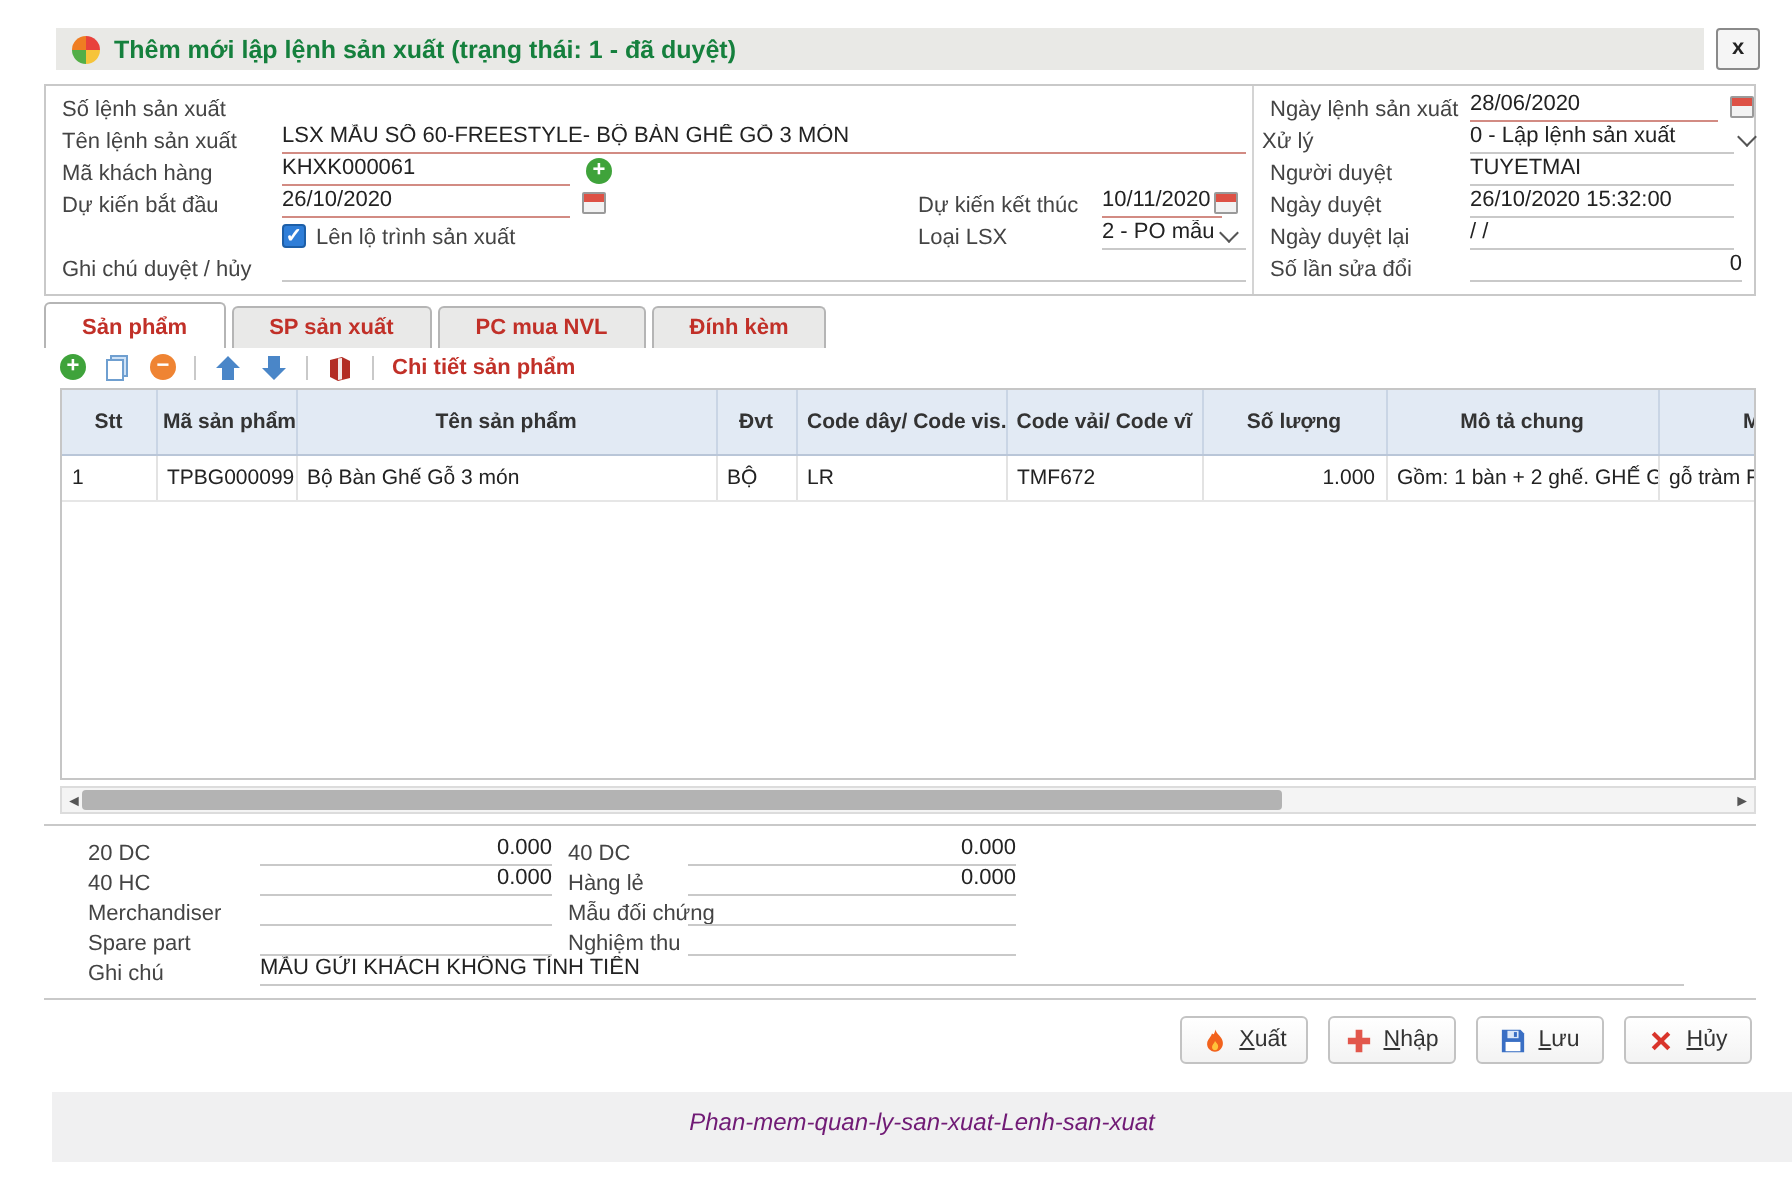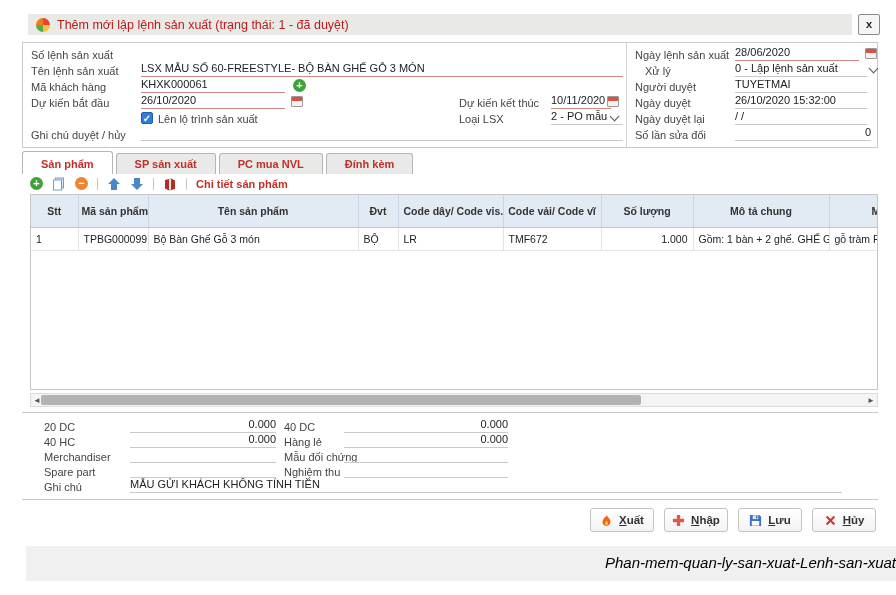--- a/index.html
+++ b/index.html
@@ -7,21 +7,21 @@
   .page { position:relative; width:896px; height:595px; background:#fff; overflow:hidden;
           font-family:"Liberation Sans", sans-serif; font-size:11px; color:#333; }
 
   
   .dialog { position:absolute; left:20px; top:14px; width:860px; height:531px; background:#fff; }
 
   .titlebar { position:absolute; left:8px; top:0; width:824px; height:21px;
               background:#e9e9e6; display:flex; align-items:center; }
   .app-icon { width:14px; height:14px; border-radius:50%; margin-left:8px; flex:0 0 auto;
               background:conic-gradient(#e8423c 0 25%, #f6c43a 25% 50%, #53ae47 50% 75%, #ef7d22 75% 100%); }
-  .title-text { margin-left:7px; font-weight:normal; font-size:12.5px; color:#b91c1c; white-space:nowrap; }
+  .title-text { margin-left:7px; font-weight:bold; font-size:12.5px; color:#15803d; white-space:nowrap; }
 
   .close-btn { position:absolute; right:0; top:0; width:22px; height:21px; background:#f5f5f5;
                border:1px solid #8a8a8a; border-radius:2px; font-weight:bold; font-size:11px;
                color:#222; text-align:center; line-height:19px; cursor:default; }
 
   
   .fieldset { position:absolute; left:2px; top:28px; width:856px; height:106px;
               border:1px solid #c9c9c9; background:#fff; }
   .vdiv { position:absolute; left:603px; top:0; width:0; height:104px; border-left:1px solid #d4d4d4; }
   .lbl { position:absolute; height:14px; color:#444; white-space:nowrap; }
@@ -77,28 +77,28 @@
   .hs-arrow { position:absolute; top:2px; font-size:8px; color:#555; line-height:9px; }
 
   
   .summary { position:absolute; left:2px; top:398px; width:856px; height:88px;
              border-top:1px solid #c9c9c9; border-bottom:1px solid #c9c9c9; background:#fff; }
 
   
   .btnrow { position:absolute; top:494px; right:4px; display:flex; gap:10px; }
   .btn { height:24px; min-width:64px; padding:0 4px; background:linear-gradient(#ffffff,#f3f3f3);
          border:1px solid #c3c3c3; border-radius:3px; display:flex; align-items:center;
-         justify-content:center; gap:6px; font-size:11.5px; color:#333; cursor:default;font-weight:bold; }
+         justify-content:center; gap:6px; font-size:11.5px; color:#333; cursor:default; }
   .ukey { text-decoration:underline; }
   .btn svg { width:13px; height:13px; }
 
   
   .caption-band { position:absolute; left:26px; top:546px; width:870px; height:35px; background:#f0f0f1; }
-  .caption-text { display:block; text-align:right; margin-top:8px; font-style:italic;
-                  font-size:15px; color:#000000; }
+  .caption-text { display:block; text-align:center; margin-top:8px; font-style:italic;
+                  font-size:12px; color:#701a75; }
 </style>
 </head>
 <body>
 
 <div class="page">
   <div class="dialog">
 
     <div class="titlebar">
       <span class="app-icon"></span>
       <span class="title-text">Thêm mới lập lệnh sản xuất (trạng thái: 1 - đã duyệt)</span>
@@ -108,21 +108,21 @@
     <div class="fieldset">
       <div class="vdiv"></div>
 
       <span class="lbl" style="left:8px;top:6px">Số lệnh sản xuất</span>
       <span class="lbl" style="left:612px;top:6px">Ngày lệnh sản xuất</span>
       <span class="fld red" style="left:712px;top:3px;width:124px">28/06/2020</span>
       <span class="cal" style="left:842px;top:5px"></span>
 
       <span class="lbl" style="left:8px;top:22px">Tên lệnh sản xuất</span>
       <span class="fld red" style="left:118px;top:19px;width:482px">LSX MẪU SỐ 60-FREESTYLE- BỘ BÀN GHẾ GỖ 3 MÓN</span>
-      <span class="lbl" style="left:622px;top:22px">Xử lý</span>
+      <span class="lbl" style="left:608px;top:22px">Xử lý</span>
       <span class="fld" style="left:712px;top:19px;width:132px">0 - Lập lệnh sản xuất</span>
       <span class="chev" style="left:847px;top:22px"></span>
 
       <span class="lbl" style="left:8px;top:38px">Mã khách hàng</span>
       <span class="fld red" style="left:118px;top:35px;width:144px">KHXK000061</span>
       <span class="circle-ic green" style="left:270px;top:36px">+</span>
       <span class="lbl" style="left:612px;top:38px">Người duyệt</span>
       <span class="fld" style="left:712px;top:35px;width:132px">TUYETMAI</span>
 
       <span class="lbl" style="left:8px;top:54px">Dự kiến bắt đầu</span>

